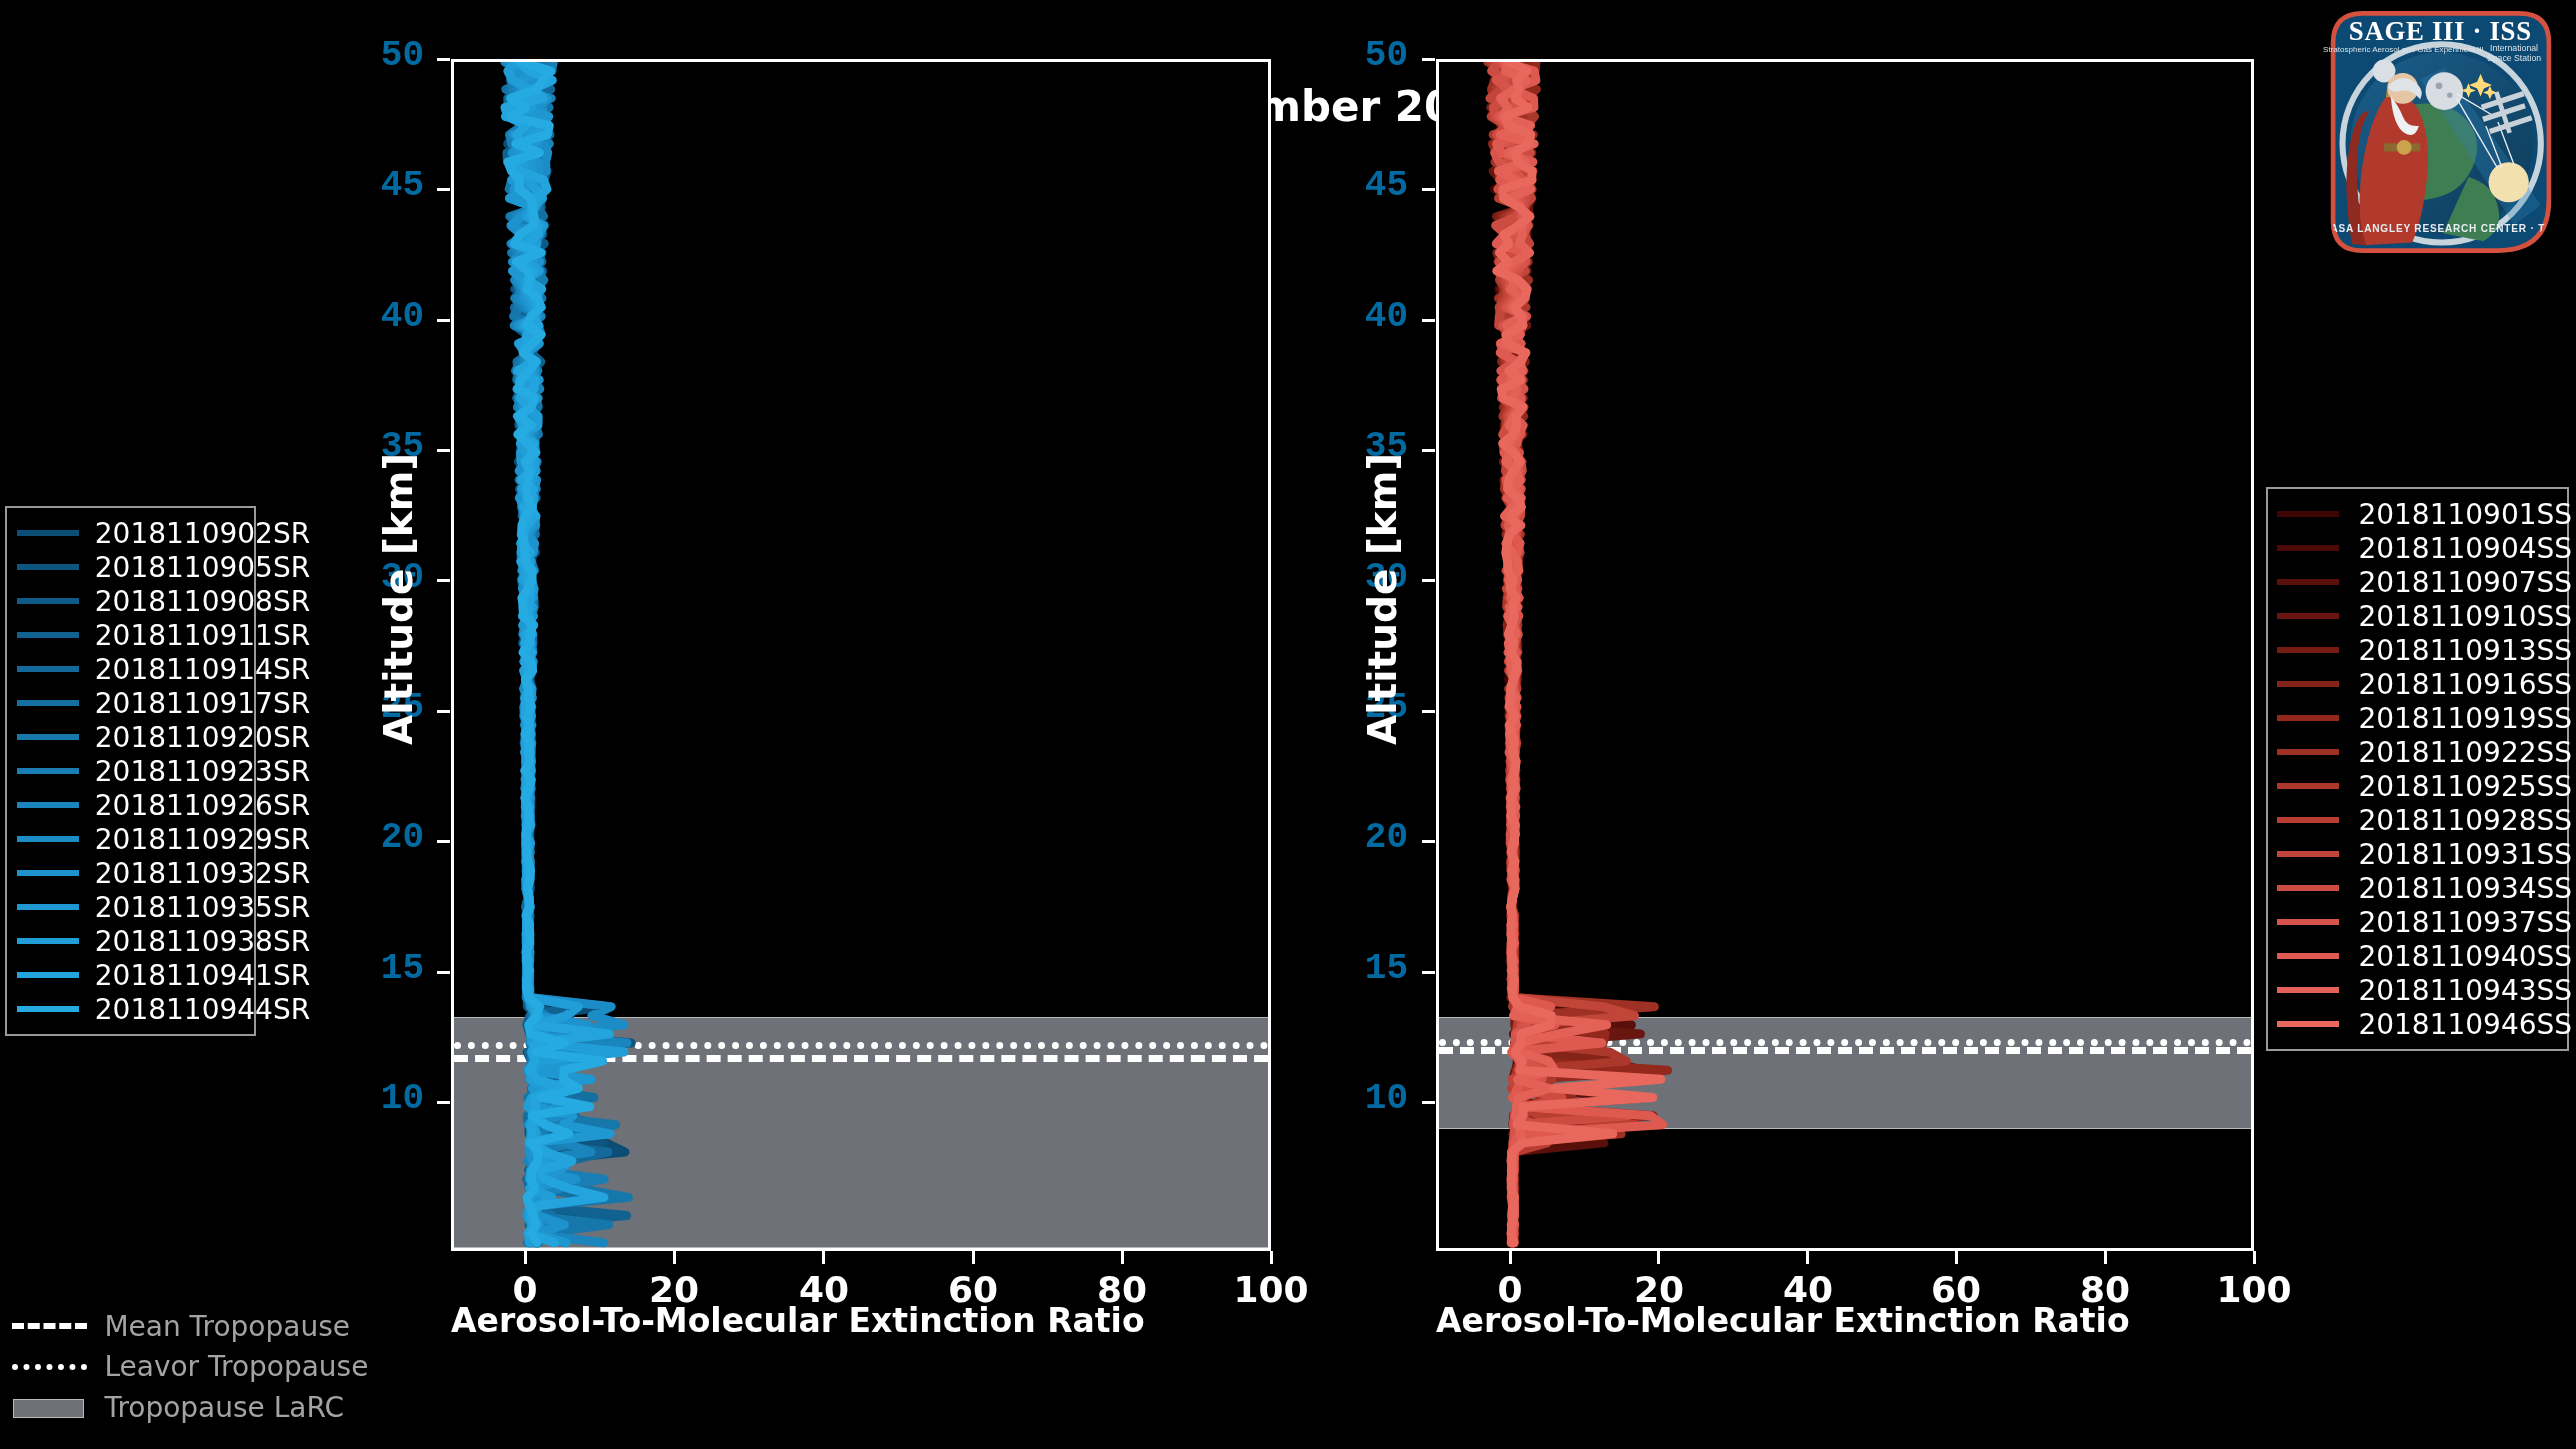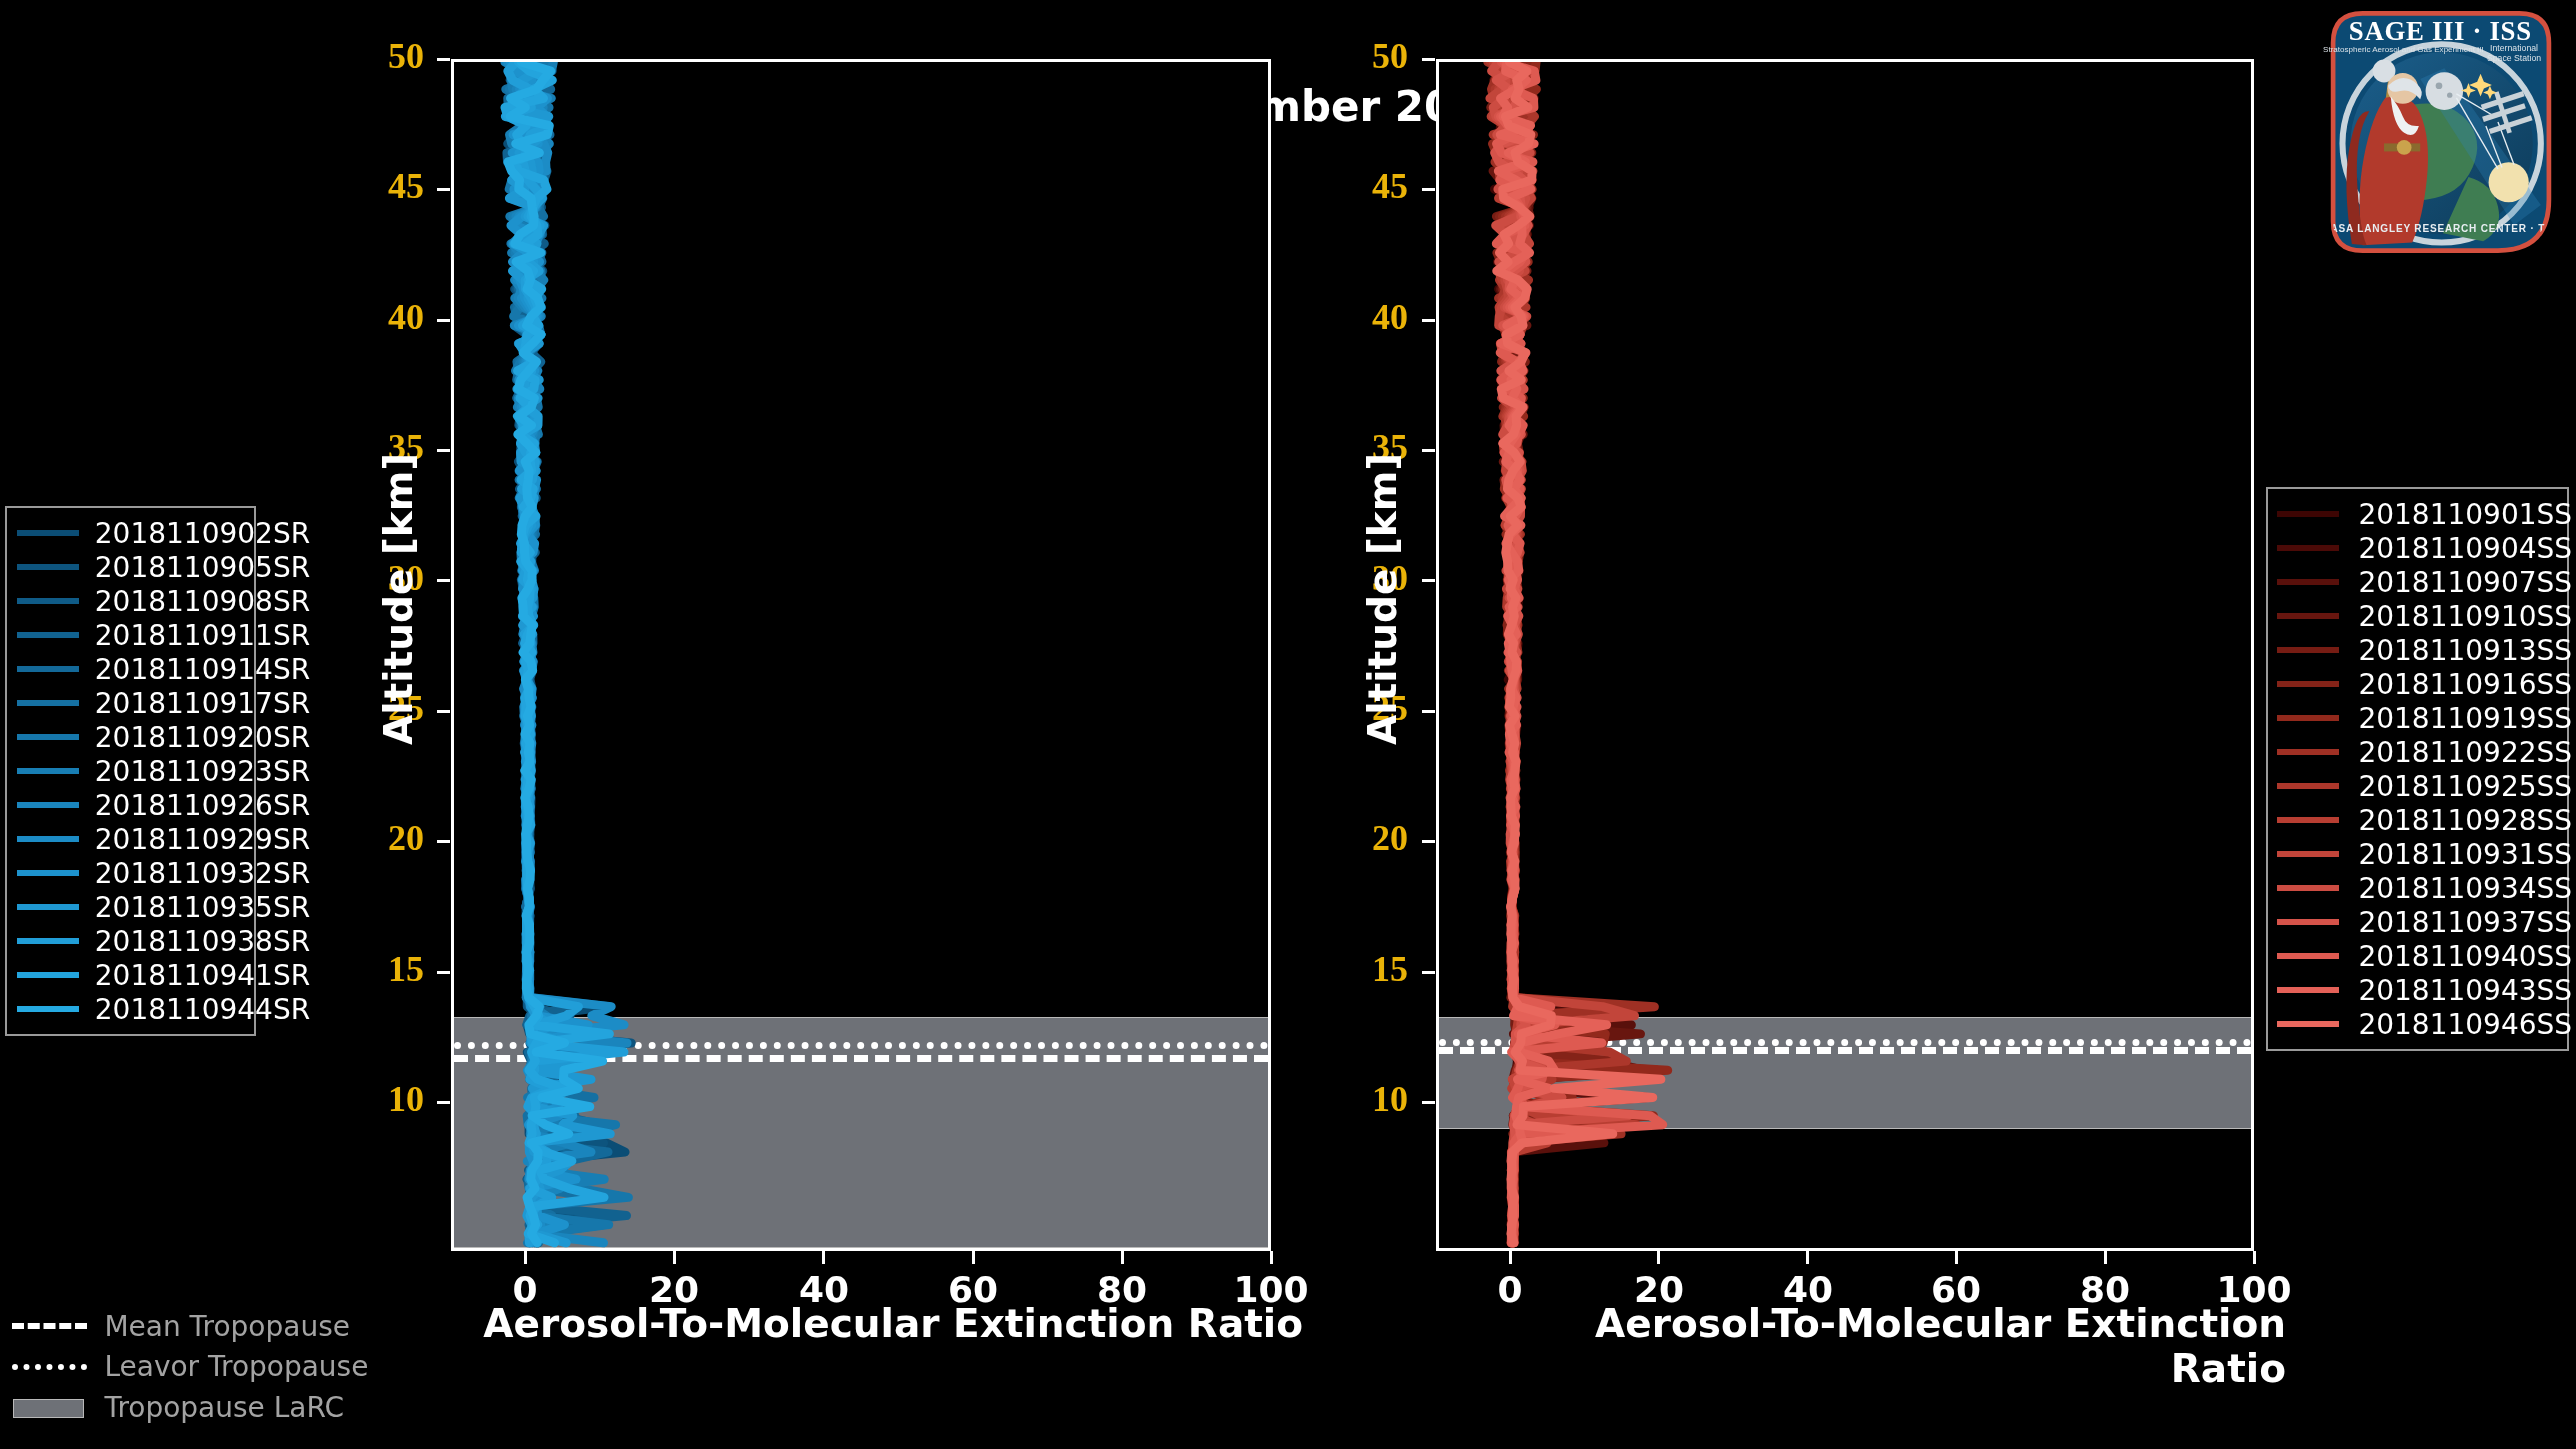--- a/index.html
+++ b/index.html
@@ -55,31 +55,31 @@
   }
   .tropo-mean   { border-top-style: dashed; }
   .tropo-median { border-top-style: dotted; }
 
   .series-svg { position: absolute; left: 0; top: 0; width: 100%; height: 100%; }
 
   
   .ytick { position: absolute; width: 13.4px; height: 2.7px; background: #ffffff; }
   .ytick-label {
     position: absolute; text-align: right; width: 107px;
-    font-size: 36px; font-weight: bold; color: #eab308;
-    font-family: Liberation Serif, serif;
+    font-size: 36px; font-weight: bold; color: #0369a1;
+    font-family: Liberation Mono, monospace;
   }
   .xtick { position: absolute; width: 2.7px; height: 13.4px; background: #ffffff; }
   .xtick-label {
     position: absolute; text-align: center; width: 134px;
     font-size: 36px; font-weight: bold; color: #ffffff;
   }
   .axis-title-x {
-    position: absolute; text-align: right;
-    font-size: 39px; font-weight: bold; color: #ffffff; margin-left: 32px;
+    position: absolute; text-align: left;
+    font-size: 33px; font-weight: bold; color: #ffffff;
   }
   .axis-title-y {
     position: absolute;
     font-size: 39px; font-weight: bold; color: #ffffff;
     transform-origin: 0 0; transform: rotate(-90deg);
     white-space: nowrap;
   }
 
   
   .legend-box {

